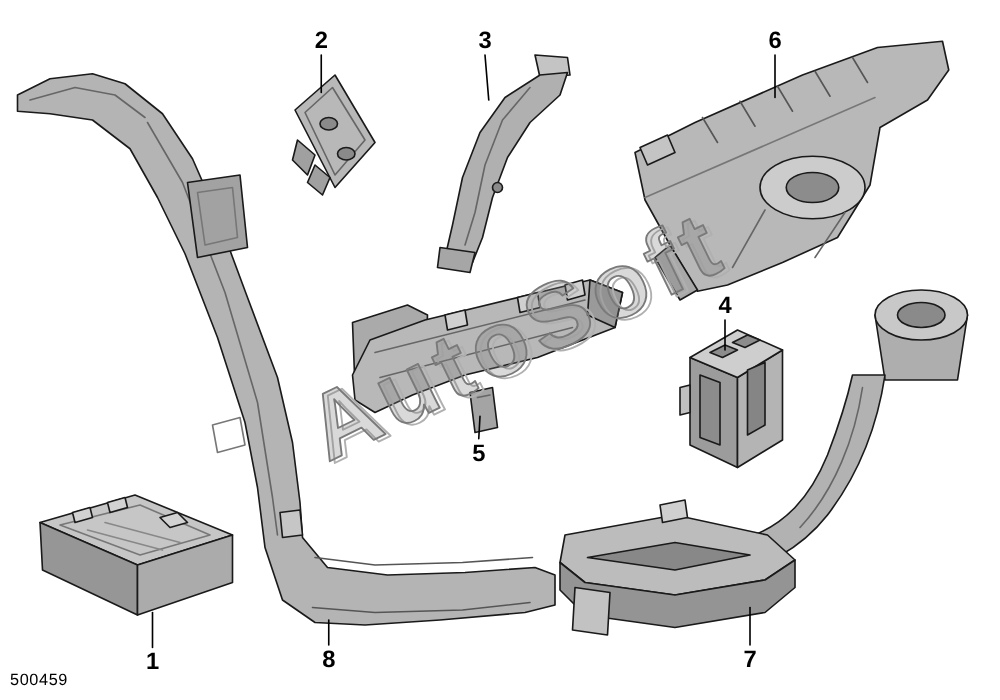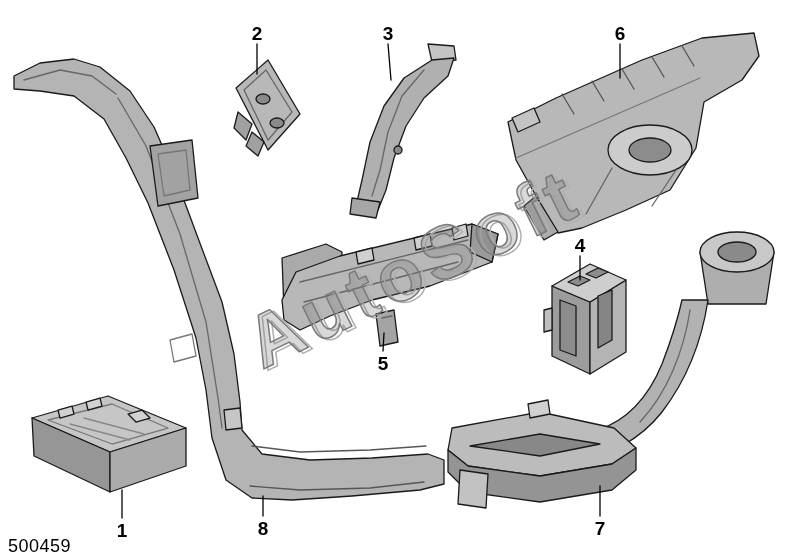--- a/index.html
+++ b/index.html
@@ -7,21 +7,21 @@
     position:relative;width:800px;height:560px;background:#ffffff;
     overflow:hidden;font-family:"Liberation Sans",sans-serif;
   }
   .artwork{position:absolute;left:0;top:0;}
   .callout{
     position:absolute;transform:translate(-50%,-50%);
     font-weight:bold;font-size:19px;color:#000;line-height:1;
     user-select:none;
   }
   .drawing-number{
-    position:absolute;left:8px;top:536px;font-size:18px;color:#000;
+    position:absolute;left:8px;top:536px;font-size:13px;color:#000;
     letter-spacing:0.5px;
   }
   .watermark-svg-text{
     font-family:"Liberation Sans",sans-serif;
     font-weight:bold;font-size:74px;letter-spacing:6px;
   }
 </style>
 </head>
 <body>
 

